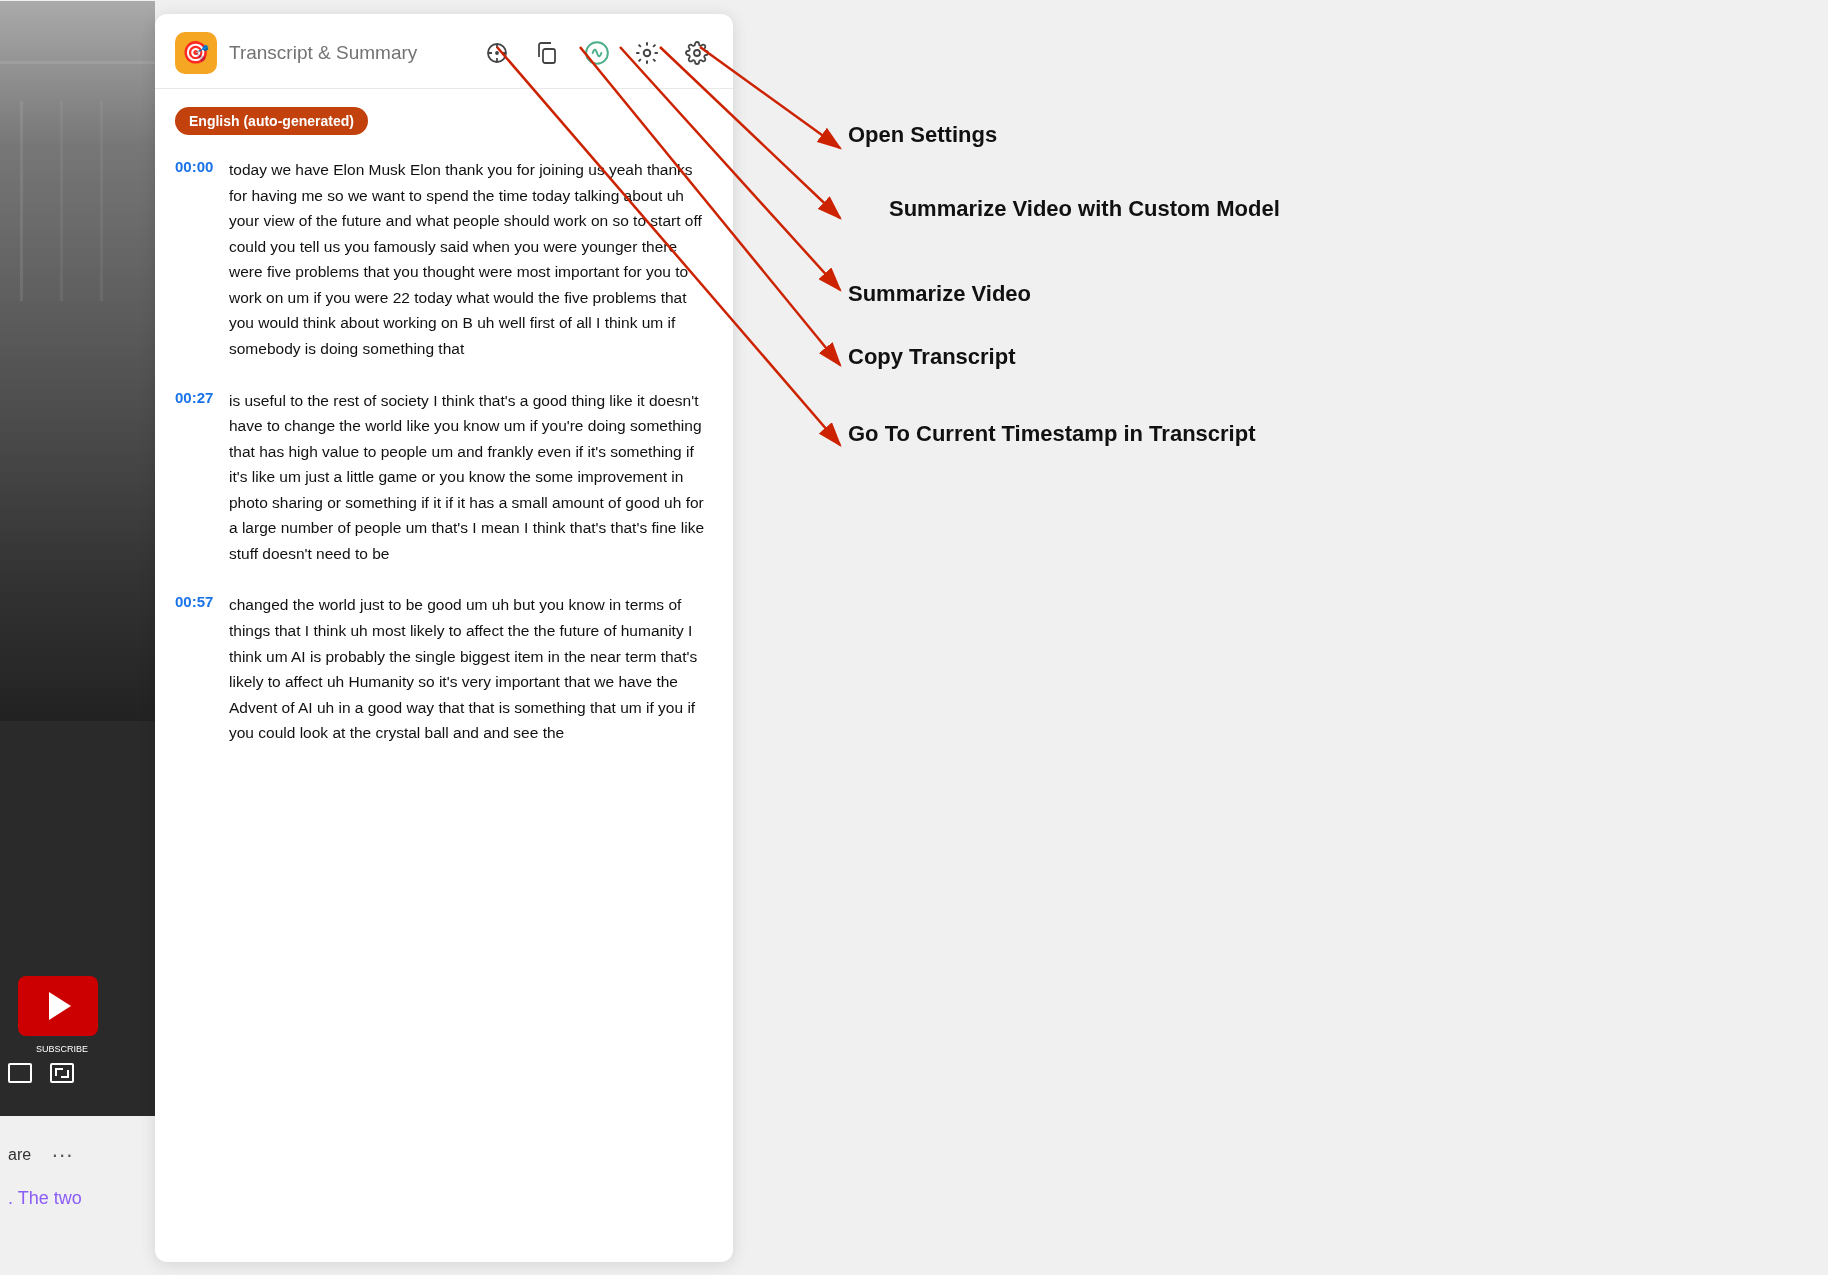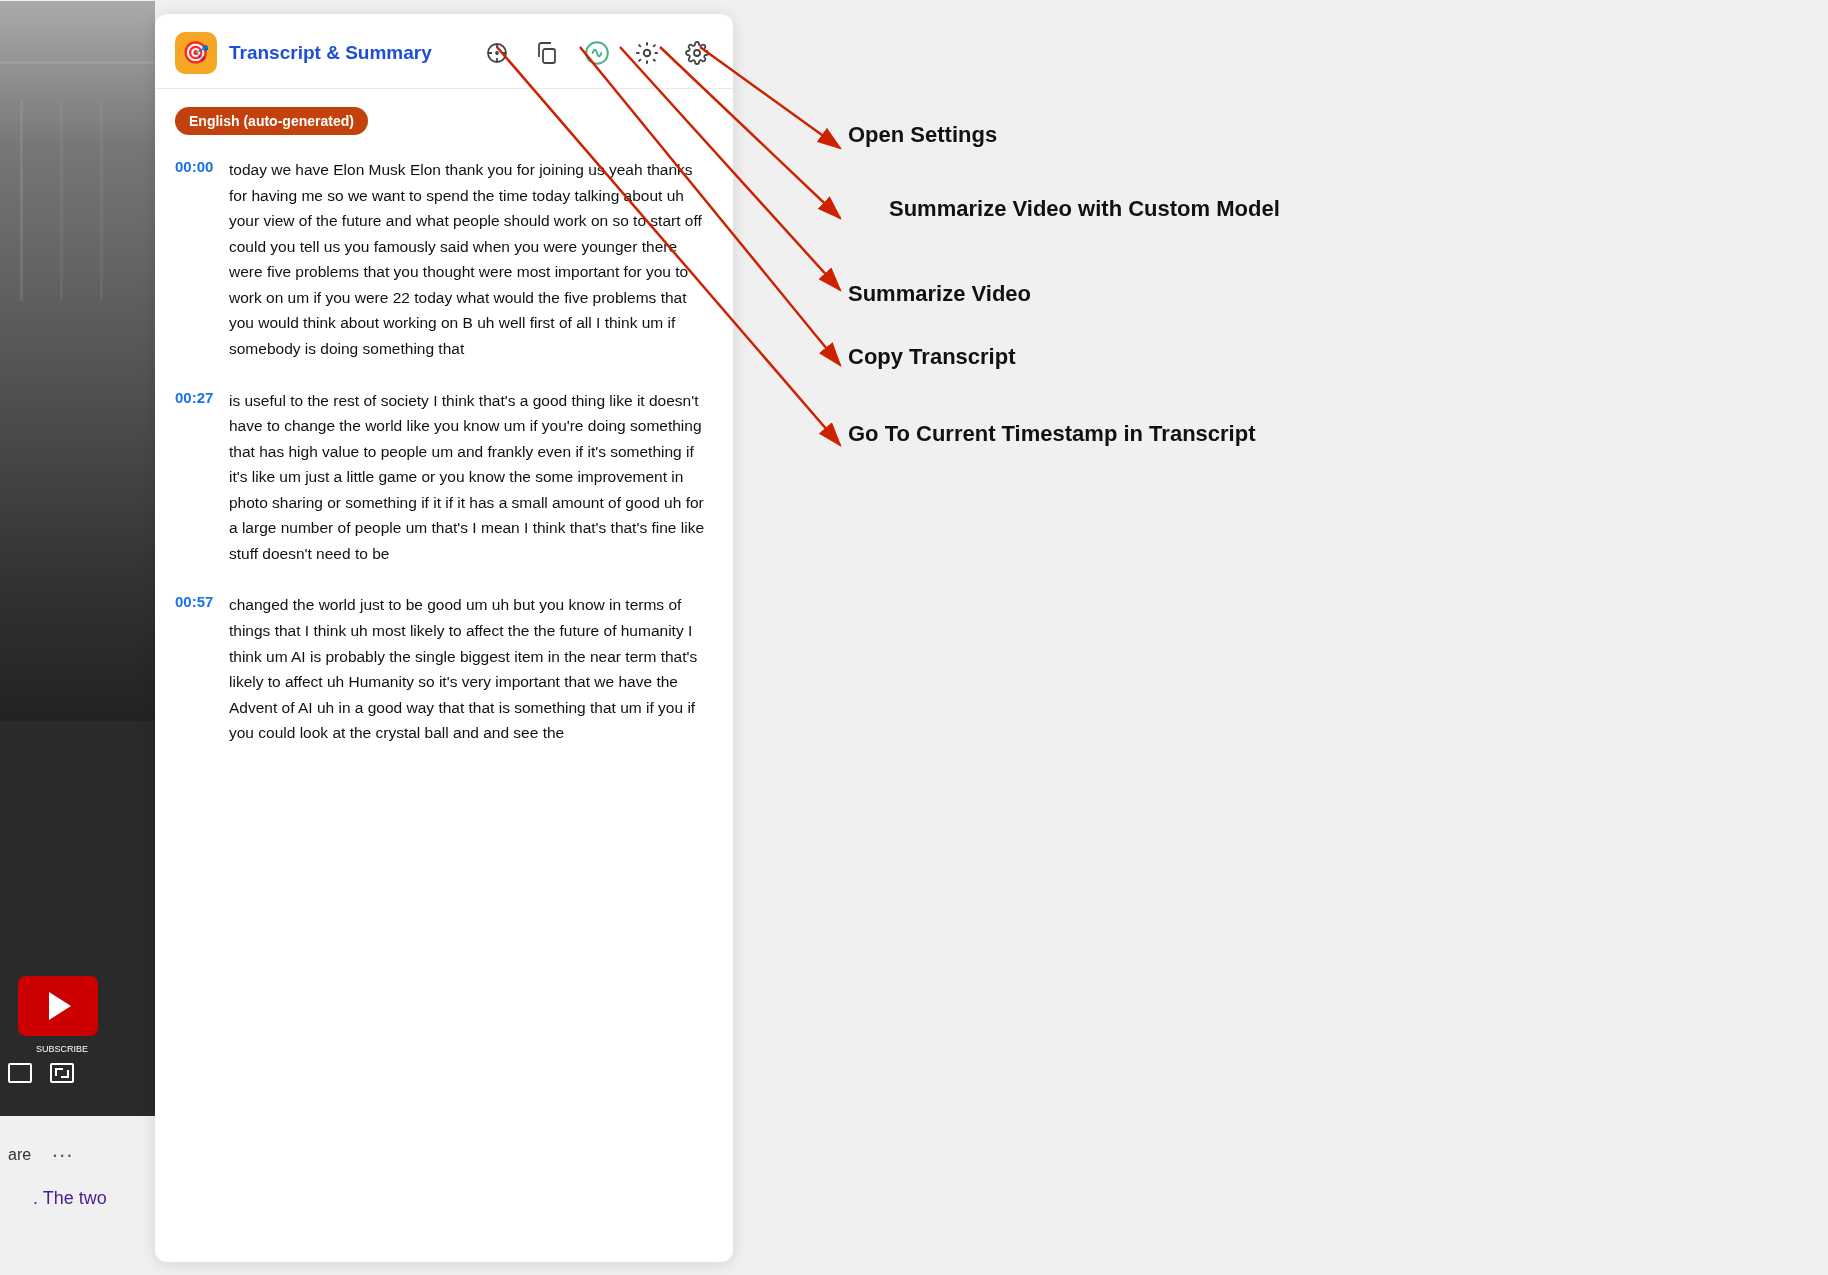--- a/index.html
+++ b/index.html
@@ -94,22 +94,21 @@
       color: #333;
     }
     .dots-btn {
       font-size: 22px;
       color: #555;
       cursor: pointer;
     }
 
     .the-two-text {
       font-size: 18px;
-      color: #4c1d95;
-      margin-left: 25px;
+      color: #8b5cf6;
     }
 
     
     .transcript-panel {
       position: absolute;
       left: 155px;
       top: 14px;
       width: 578px;
       height: 1248px;
       background: white;
@@ -133,22 +132,22 @@
       border-radius: 10px;
       display: flex;
       align-items: center;
       justify-content: center;
       font-size: 22px;
       flex-shrink: 0;
     }
 
     .panel-title {
       font-size: 19px;
-      font-weight: 700;
-      color: #1d4ed8;
+      font-weight: 400;
+      color: #737373;
       flex: 1;
     }
 
     .header-icons {
       display: flex;
       align-items: center;
       gap: 18px;
     }
 
     .header-icon-btn {

